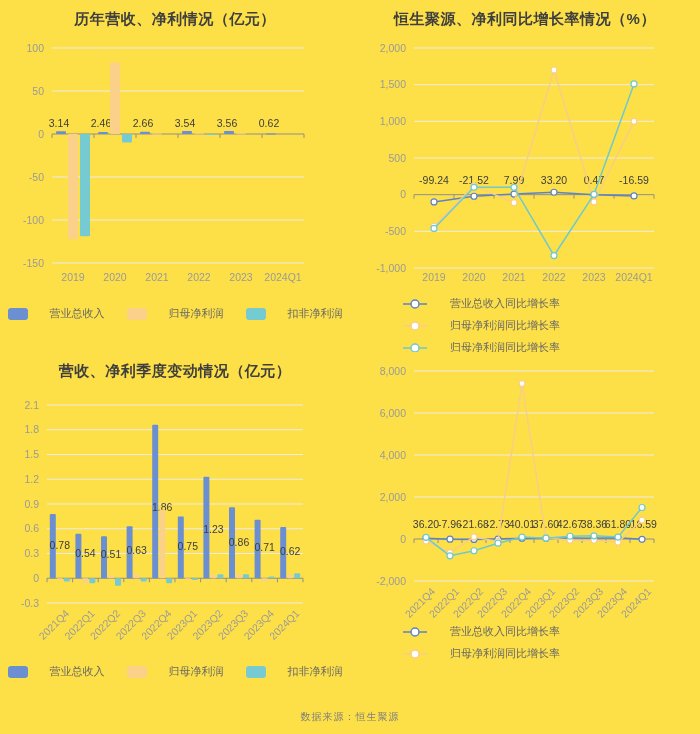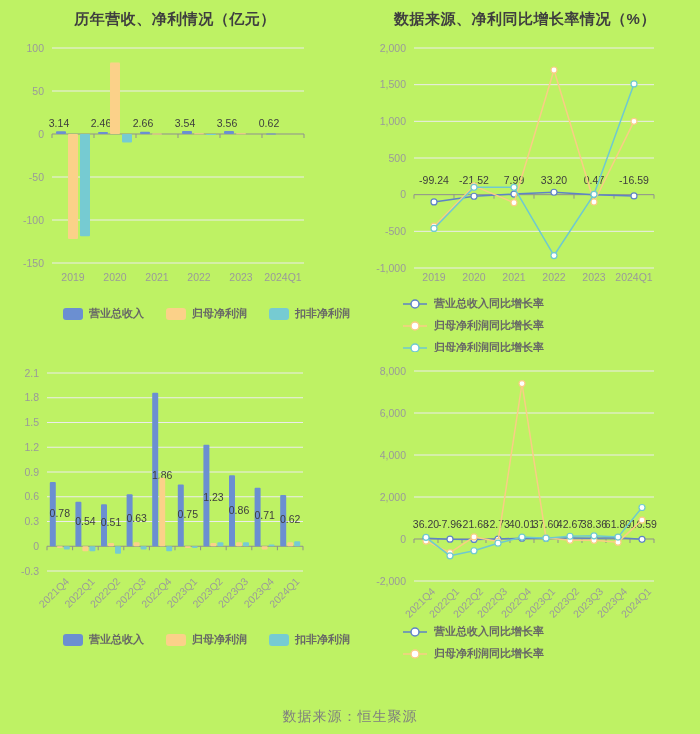--- a/index.html
+++ b/index.html
@@ -1,30 +1,30 @@
 <!DOCTYPE html>
 <html><head>
 <meta charset="utf-8">
 <style>
   html,body{margin:0;padding:0;background:#ffffff;}
   body{width:700px;height:734px;font-family:"Liberation Sans","DejaVu Sans",sans-serif;-webkit-font-smoothing:antialiased;}
-  .page{width:700px;height:734px;background:#bef264;overflow:hidden;}
+  .page{width:700px;height:734px;background:#fde047;overflow:hidden;}
   .grid{display:grid;grid-template-columns:350px 350px;}
   .panel{position:relative;overflow:hidden;}
   .panel.top{height:352px;}
   .panel.bottom{height:348px;}
   .chart-title{margin:10px 6px 0 6px;height:22px;text-align:center;font-size:15px;font-weight:bold;color:#3f3f3f;letter-spacing:0.5px;white-space:nowrap;}
   svg.chart{display:block;}
   .legend{display:flex;align-items:center;font-size:11px;color:#676767;}
-  .legend-center{justify-content:flex-end;gap:22px;margin-top:20px;}
+  .legend-center{justify-content:center;gap:22px;margin-top:20px;}
   .legend-wrap{flex-wrap:wrap;width:288px;margin:10px 0 0 52px;column-gap:14px;row-gap:7px;}
-  .legend-item{display:inline-flex;align-items:center;gap:6px;cursor:pointer;white-space:nowrap;font-weight:bold;}
+  .legend-item{display:inline-flex;align-items:center;gap:22px;cursor:pointer;white-space:nowrap;}
   .swatch{width:20px;height:12px;border-radius:3px;display:inline-block;}
   .line-ic{display:inline-block;}
-  .source{height:34px;display:flex;align-items:center;justify-content:center;font-size:14px;color:#7f7f7f;letter-spacing:1px;}
+  .source{height:34px;display:flex;align-items:center;justify-content:center;font-size:10px;color:#7f7f7f;letter-spacing:1px;}
 </style>
 </head>
 <body>
 
 <div class="page">
   <div class="grid">
 
     <div class="panel top">
       <div class="chart-title">历年营收、净利情况（亿元）</div>
       <svg class="chart" width="350" height="254">
@@ -96,21 +96,21 @@
             <span>归母净利润</span>
           </span>
           <span class="legend-item">
             <span class="swatch" style="background: rgb(118, 203, 210);"></span>
             <span>扣非净利润</span>
           </span>
         </div>
     </div>
 
     <div class="panel top">
-      <div class="chart-title">数据来源、净利同比增长率情况（%）</div>
+      <div class="chart-title">恒生聚源、净利同比增长率情况（%）</div>
       <svg class="chart" width="350" height="254">
           <g>
             <line x1="64" y1="16" x2="304" y2="16" stroke="#ececec" stroke-width="1"></line>
             <text x="56" y="19.5" text-anchor="end" fill="#9a9a9a" font-size="10.5">2,000</text>
             <line x1="64" y1="52.666666666666664" x2="304" y2="52.666666666666664" stroke="#ececec" stroke-width="1"></line>
             <text x="56" y="56.166666666666664" text-anchor="end" fill="#9a9a9a" font-size="10.5">1,500</text>
             <line x1="64" y1="89.33333333333333" x2="304" y2="89.33333333333333" stroke="#ececec" stroke-width="1"></line>
             <text x="56" y="92.83333333333333" text-anchor="end" fill="#9a9a9a" font-size="10.5">1,000</text>
             <line x1="64" y1="126" x2="304" y2="126" stroke="#ececec" stroke-width="1"></line>
             <text x="56" y="129.5" text-anchor="end" fill="#9a9a9a" font-size="10.5">500</text>
@@ -191,20 +191,21 @@
             <svg width="26" height="12" class="line-ic">
               <line x1="1" y1="6" x2="25" y2="6" stroke="#6ec9d0" stroke-width="1.5"></line>
               <circle cx="13" cy="6" r="4" fill="#ffffff" stroke="#6ec9d0" stroke-width="1.5"></circle>
             </svg>
             <span>归母净利润同比增长率</span>
           </span>
         </div>
     </div>
 
     <div class="panel bottom">
+      <div class="chart-title">营收、净利季度变动情况（亿元）</div>
       <svg class="chart" width="350" height="272">
           <g>
             <line x1="47" y1="21" x2="303" y2="21" stroke="#ececec" stroke-width="1"></line>
             <text x="39" y="24.5" text-anchor="end" fill="#9a9a9a" font-size="10.5">2.1</text>
             <line x1="47" y1="45.75000000000001" x2="303" y2="45.75000000000001" stroke="#ececec" stroke-width="1"></line>
             <text x="39" y="49.25000000000001" text-anchor="end" fill="#9a9a9a" font-size="10.5">1.8</text>
             <line x1="47" y1="70.50000000000001" x2="303" y2="70.50000000000001" stroke="#ececec" stroke-width="1"></line>
             <text x="39" y="74.00000000000001" text-anchor="end" fill="#9a9a9a" font-size="10.5">1.5</text>
             <line x1="47" y1="95.25000000000001" x2="303" y2="95.25000000000001" stroke="#ececec" stroke-width="1"></line>
             <text x="39" y="98.75000000000001" text-anchor="end" fill="#9a9a9a" font-size="10.5">1.2</text>

